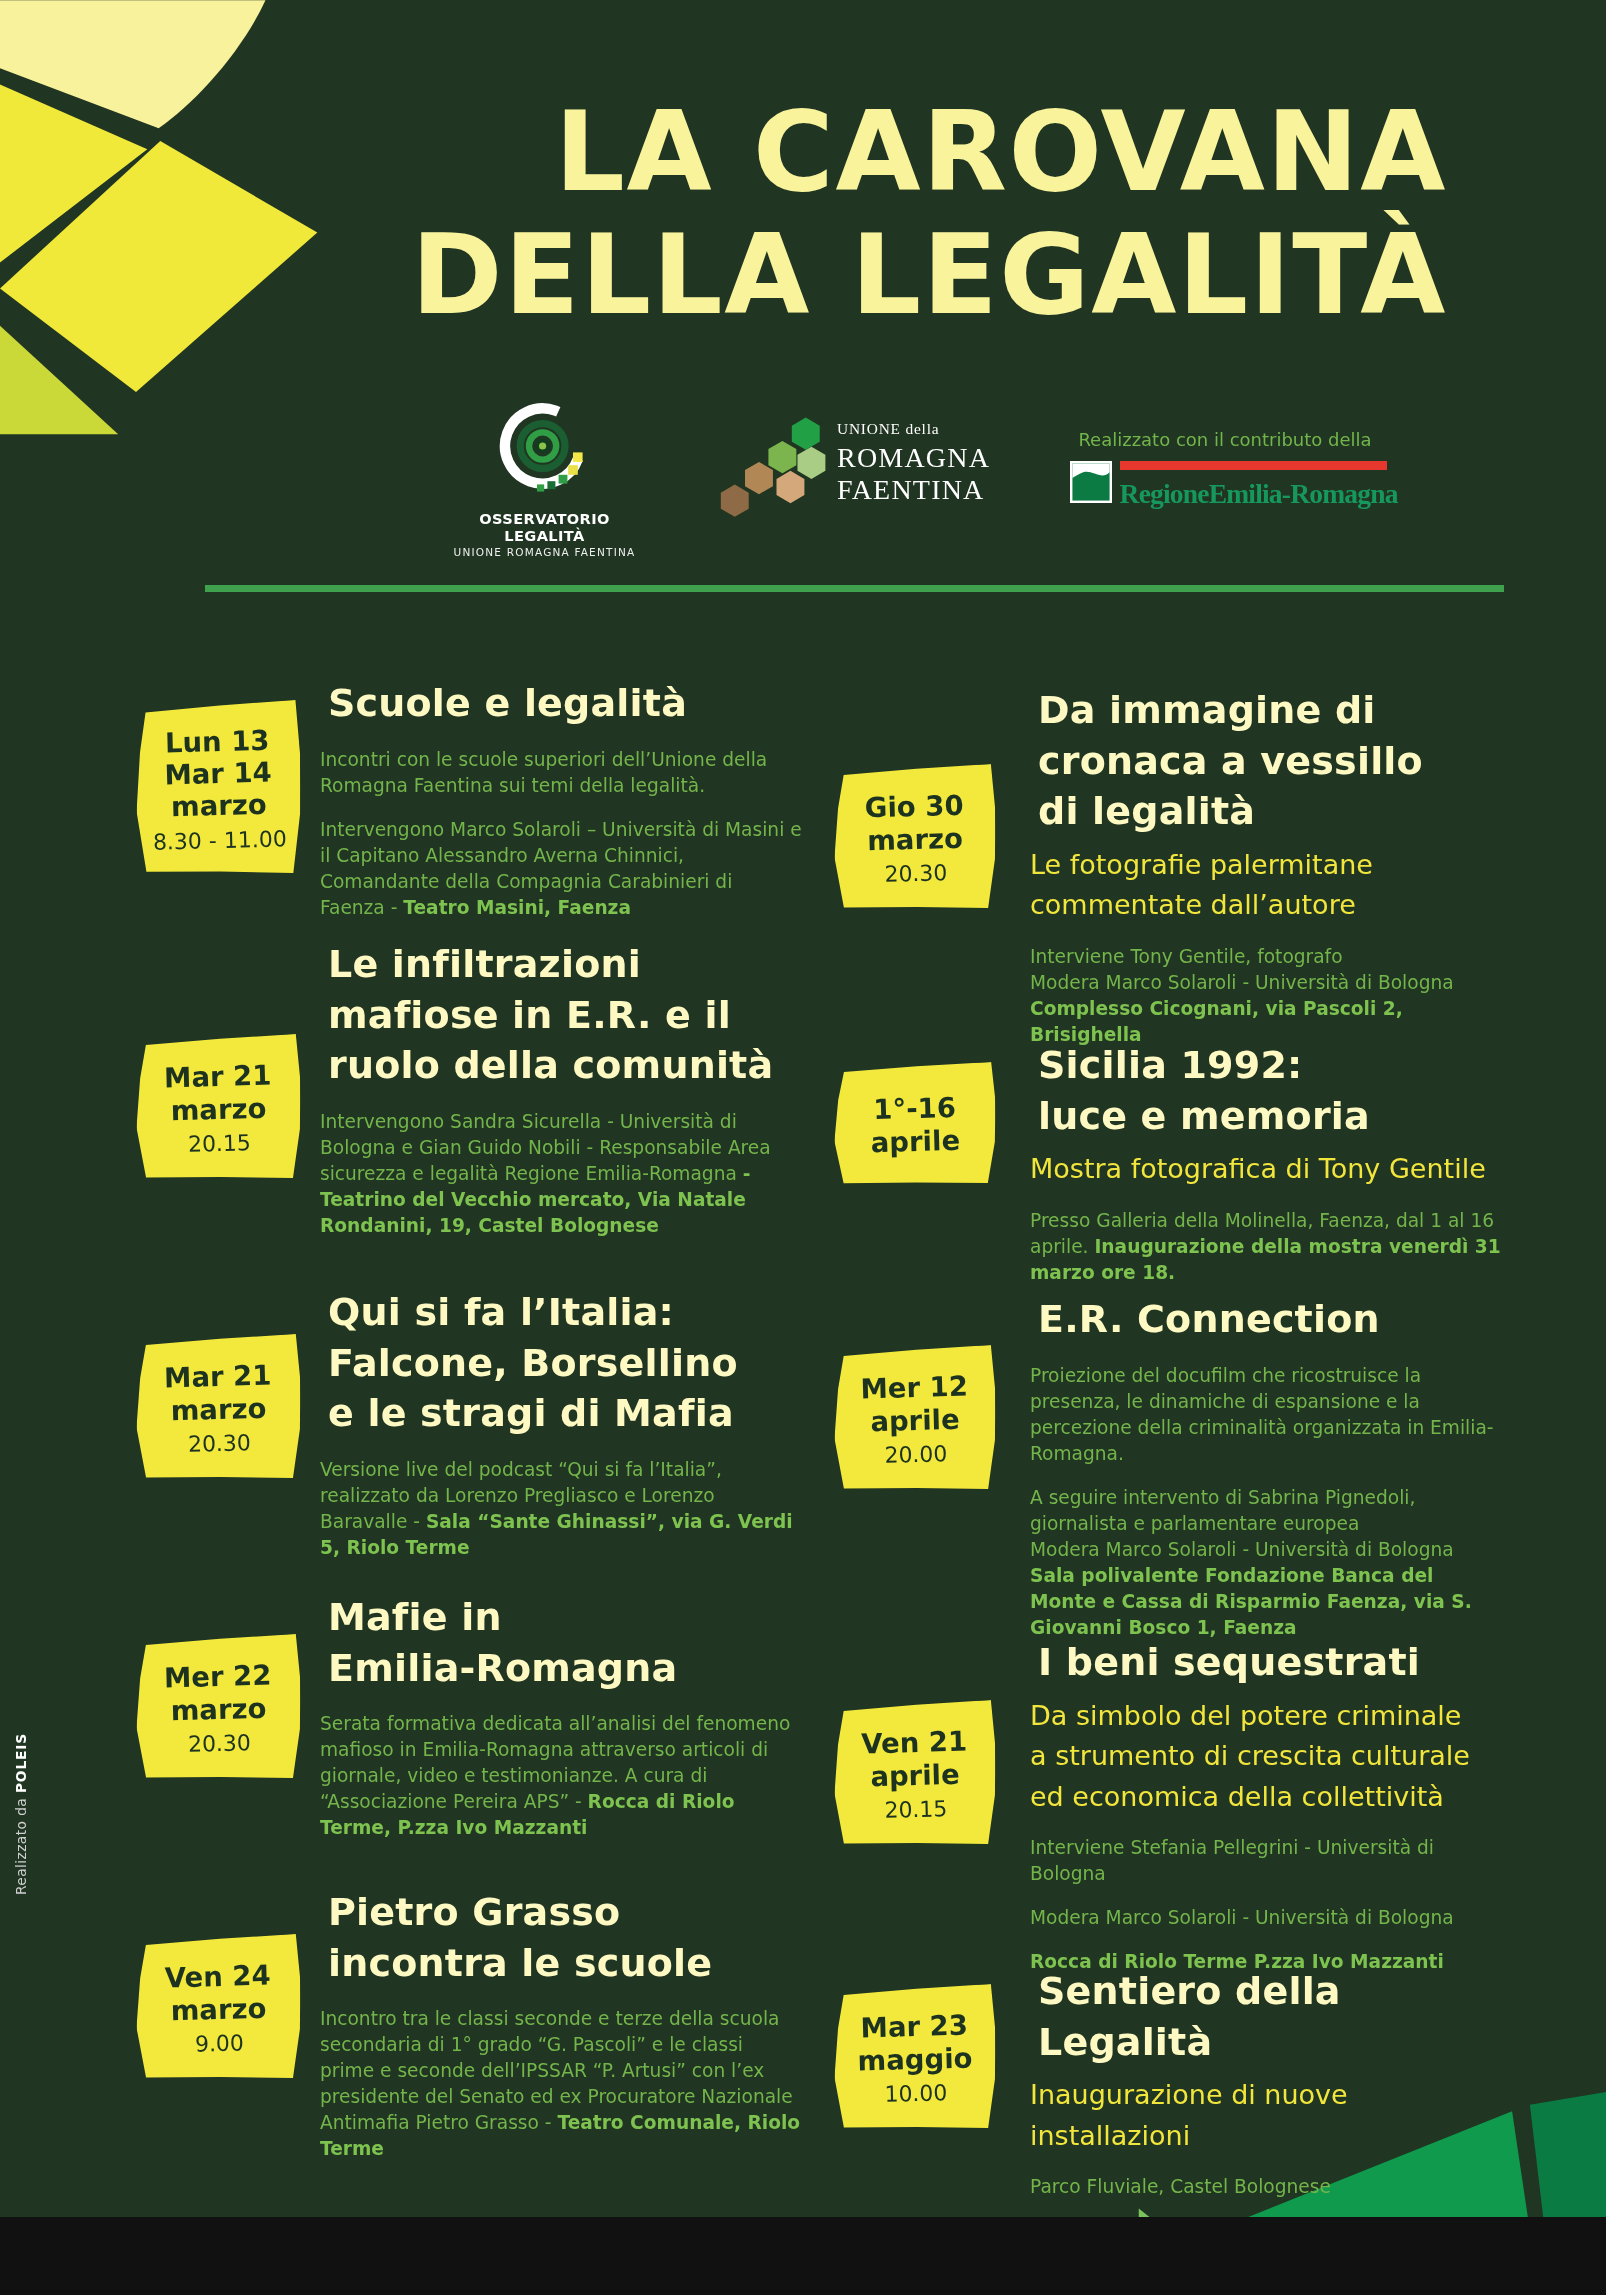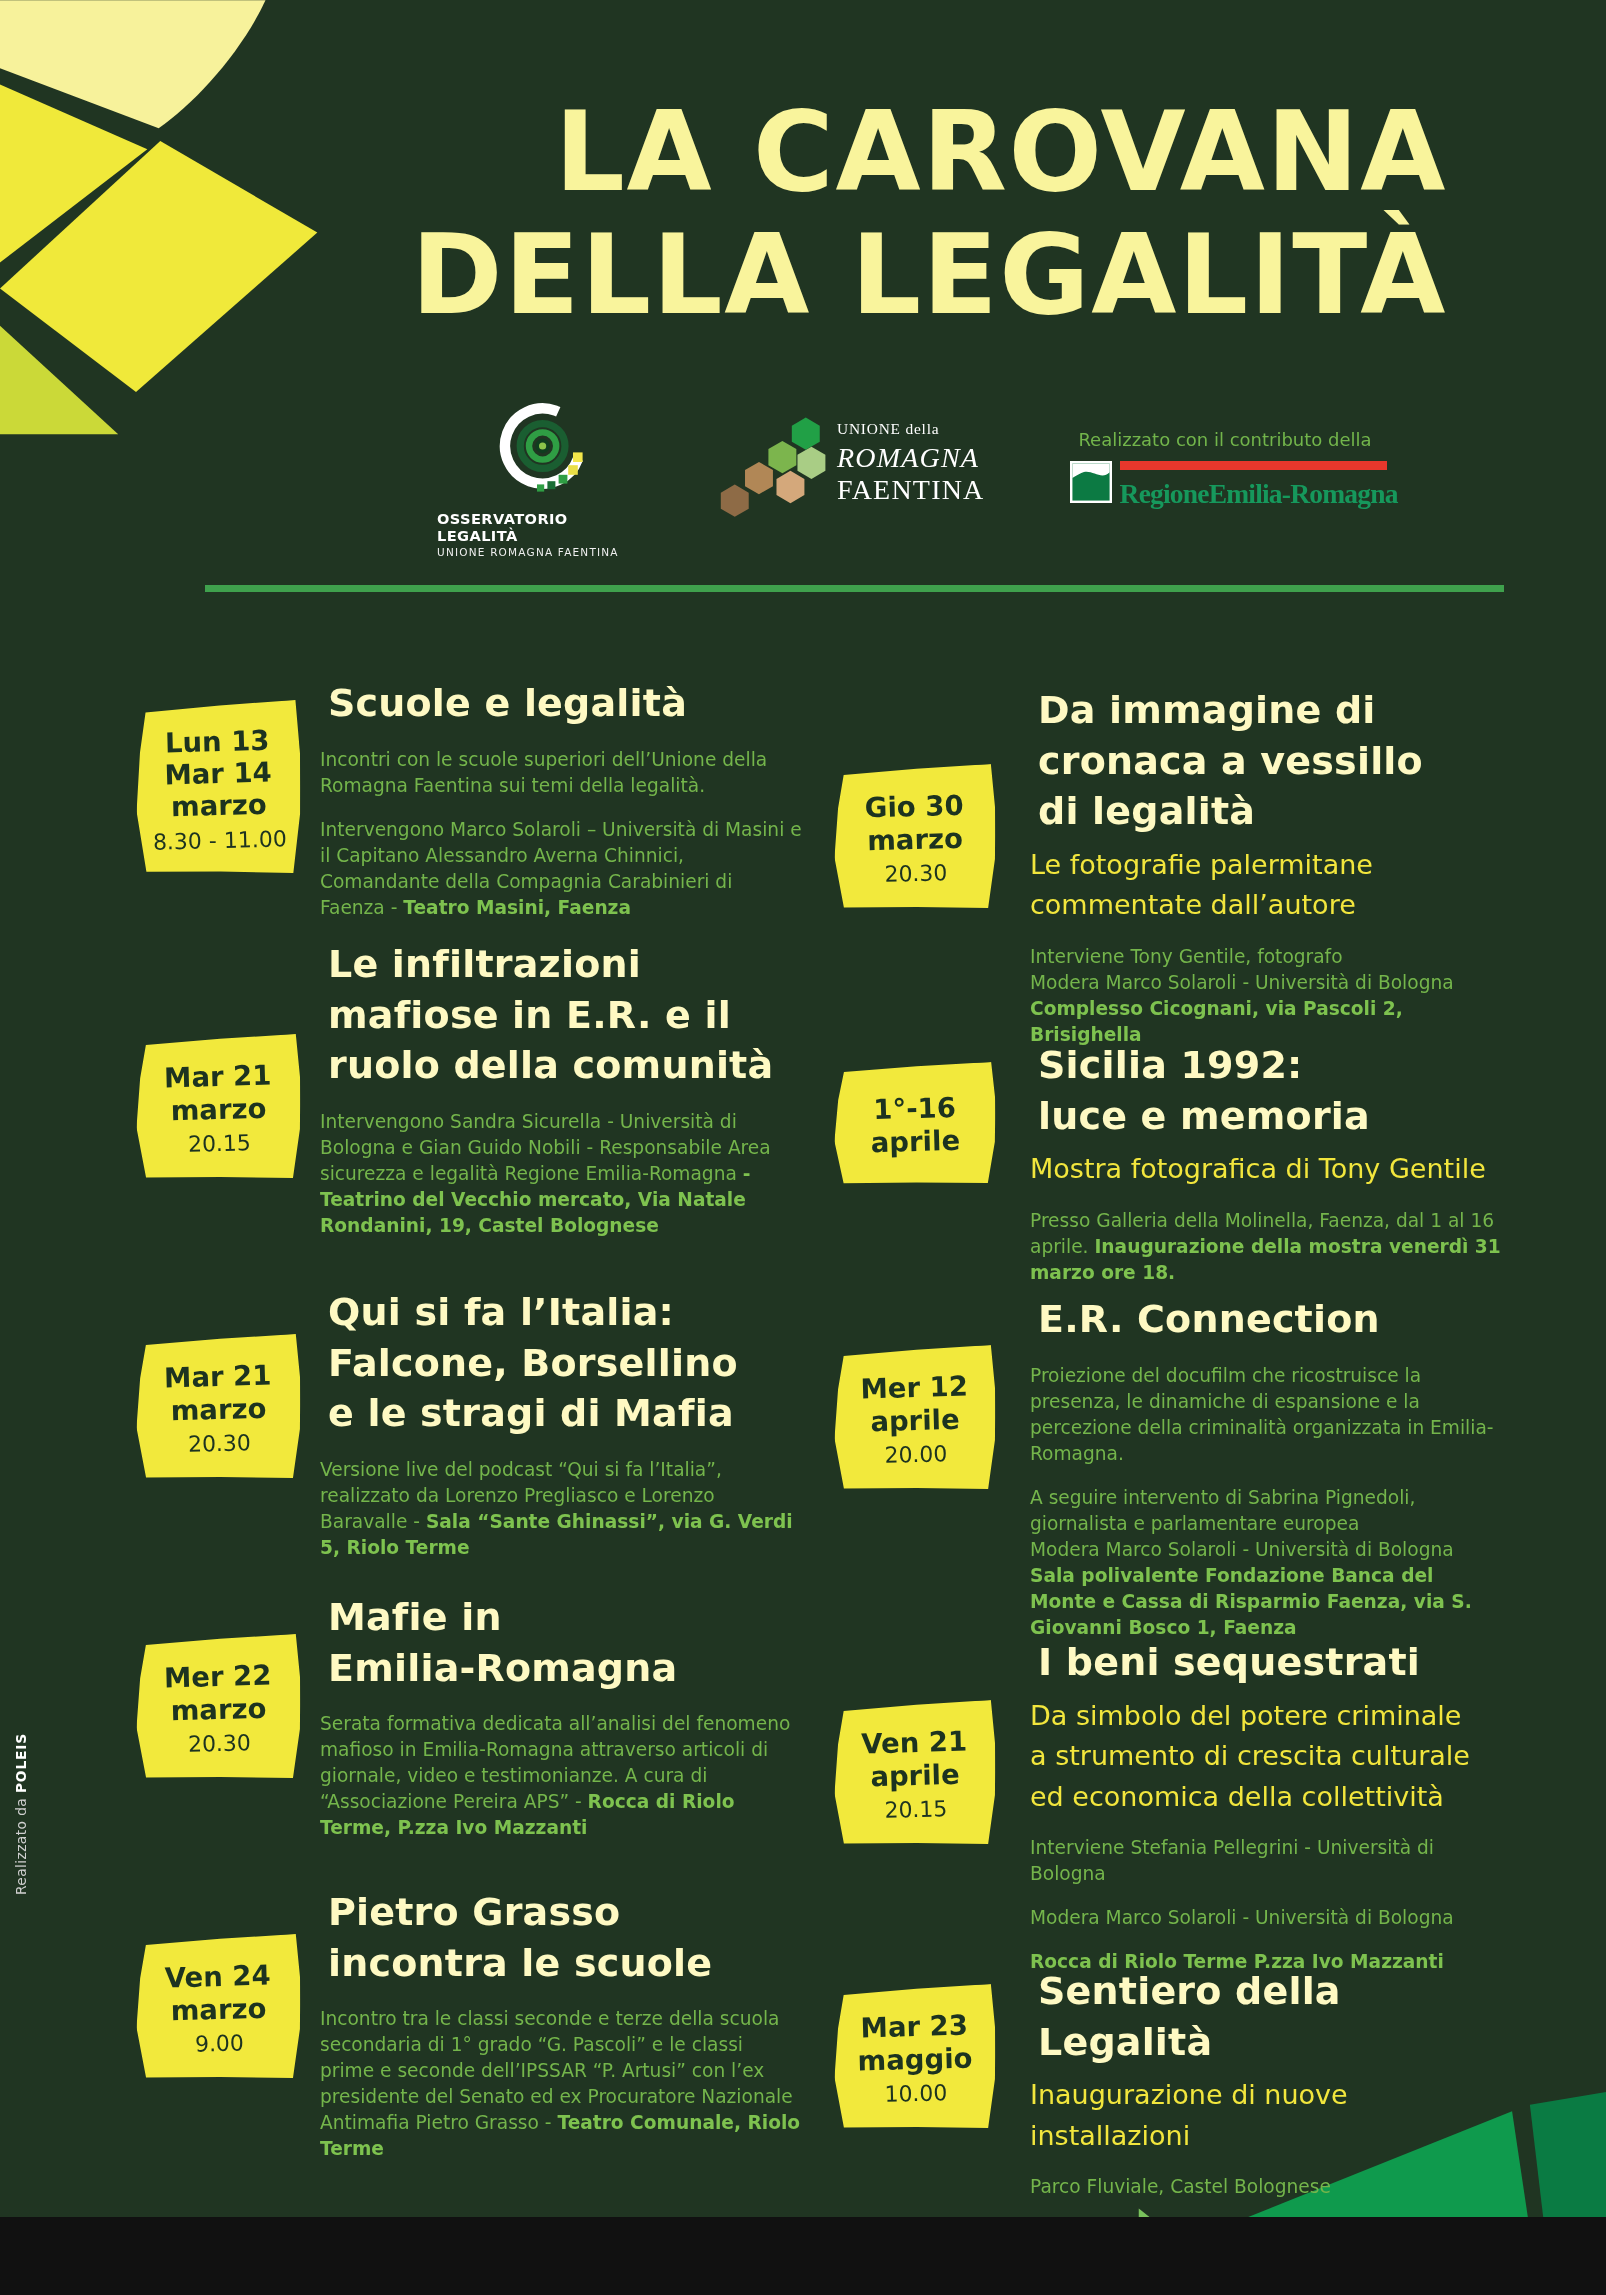--- a/index.html
+++ b/index.html
@@ -15,30 +15,30 @@
   .deco-br { position:absolute; left:1125px; top:2057px; }
 
   
   .title-block {
     position:absolute; top:91px; right:159px;
     text-align:right; color:#f9f49c; font-weight:bold;
     font-size:110px; line-height:123px; letter-spacing:1.6px;
   }
 
   
-  .oss { position:absolute; left:437px; top:398px; width:215px; text-align:left; color:#fff; }
+  .oss { position:absolute; left:437px; top:398px; width:215px; text-align:center; color:#fff; }
   .oss svg { margin:0 auto; }
   .oss-l1 { font-size:14.6px; font-weight:bold; margin-top:8px; letter-spacing:0.4px; }
   .oss-l2 { font-size:10.5px; margin-top:2px; letter-spacing:1.2px; color:#efefef; }
 
   .urf { position:absolute; left:717px; top:401px; width:275px; height:142px; color:#fff; }
   .urf svg { position:absolute; left:0; top:0; }
   .urf-text { position:absolute; left:120px; top:19.4px; font-family:"Liberation Serif", serif; }
   .urf-l1 { font-size:15.4px; letter-spacing:0.8px; }
-  .urf-l2 { font-size:28px; letter-spacing:1.2px; margin-top:4px;font-style:italic; }
+  .urf-l2 { font-size:28px; letter-spacing:1.2px; margin-top:4px; }
   .urf-l3 { font-size:28px; letter-spacing:1.2px; }
 
   .contrib { position:absolute; left:1059px; top:429px; width:332px; }
   .contrib-caption { text-align:center; color:#72b54b; font-size:18px; }
   .re-logo { display:flex; gap:7.3px; margin-top:10.5px; margin-left:11.3px; }
   .re-right { width:267px; }
   .re-redbar { height:9px; background:#e8372c; }
   .re-name {
     font-family:"Liberation Serif", serif; font-weight:bold;
     font-size:27.5px; color:#16985c; letter-spacing:-0.8px; margin-top:8px; white-space:nowrap;

